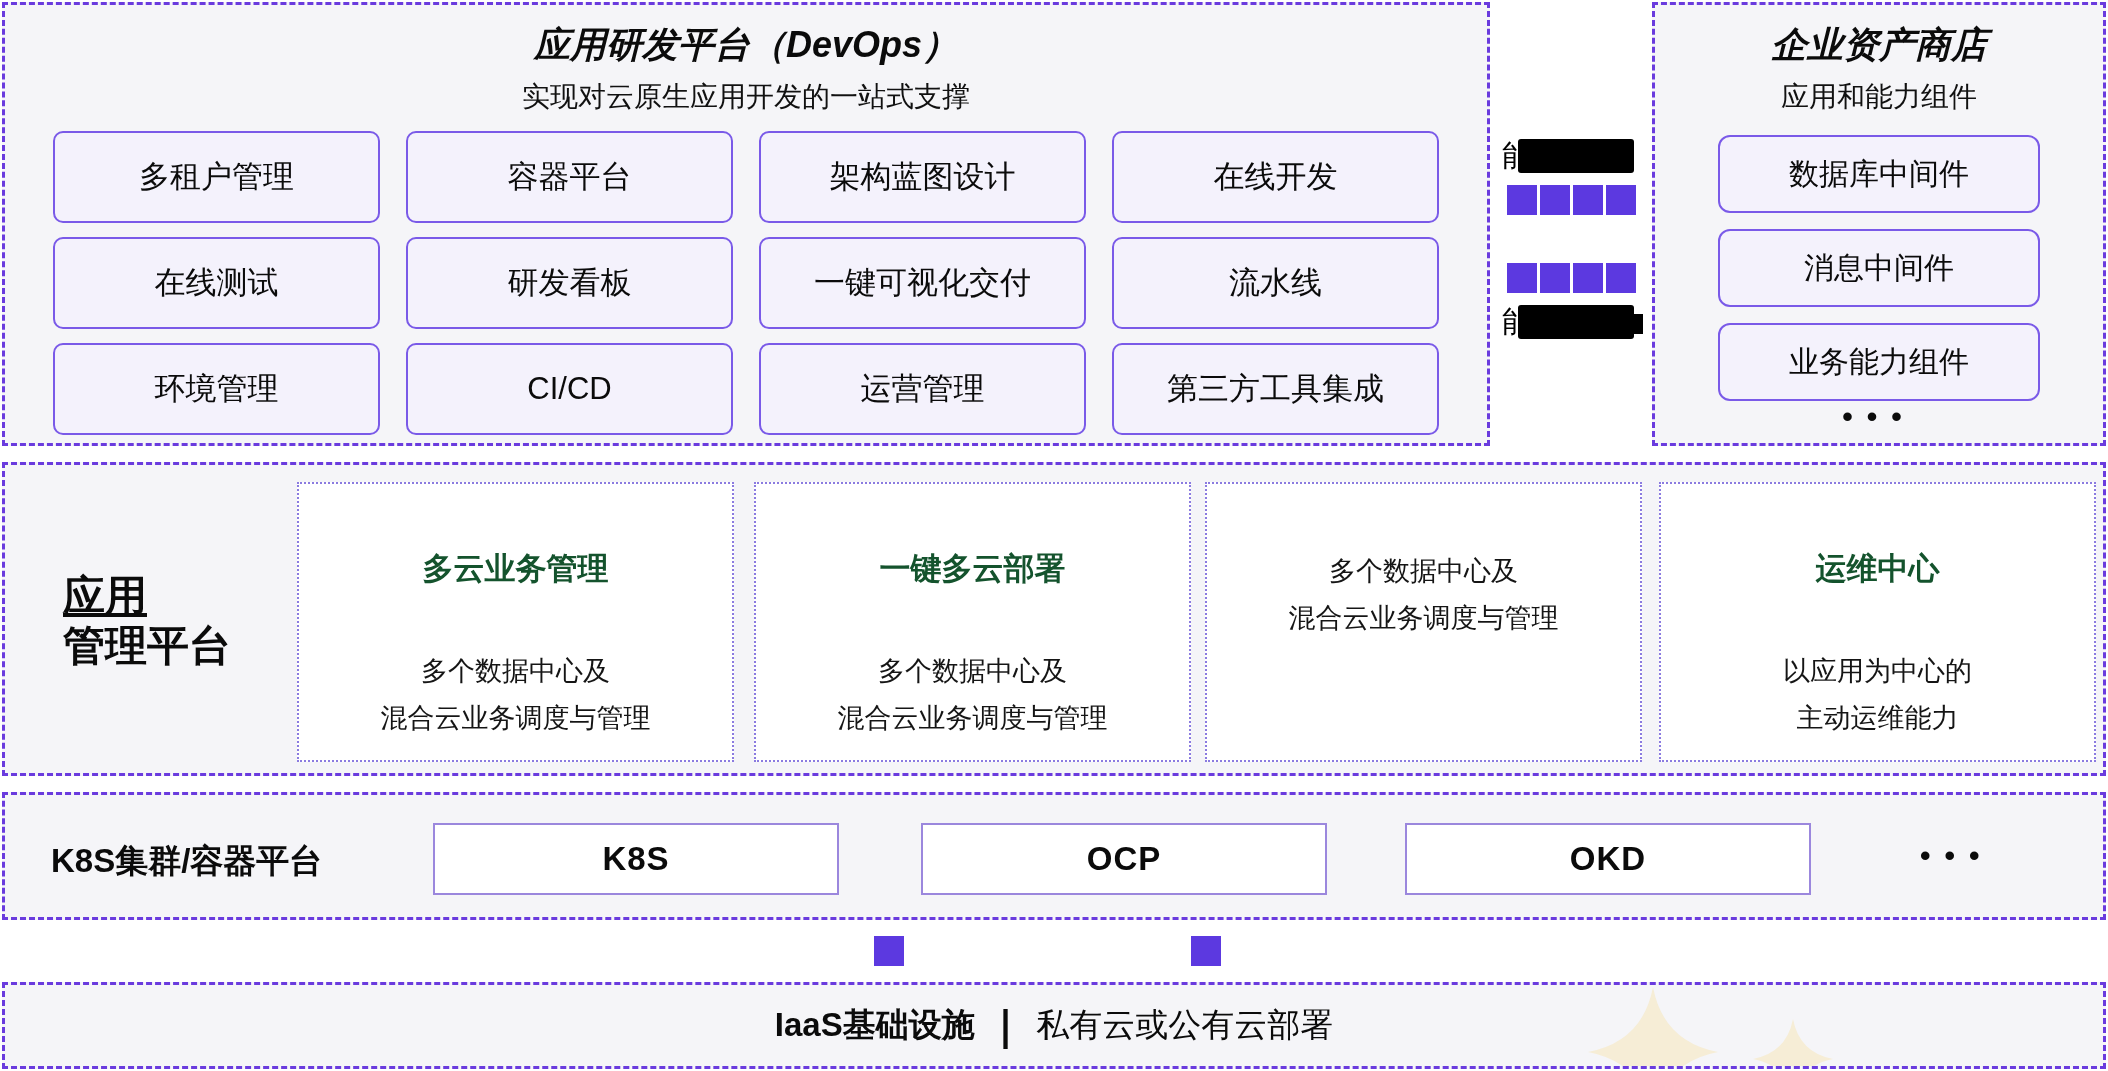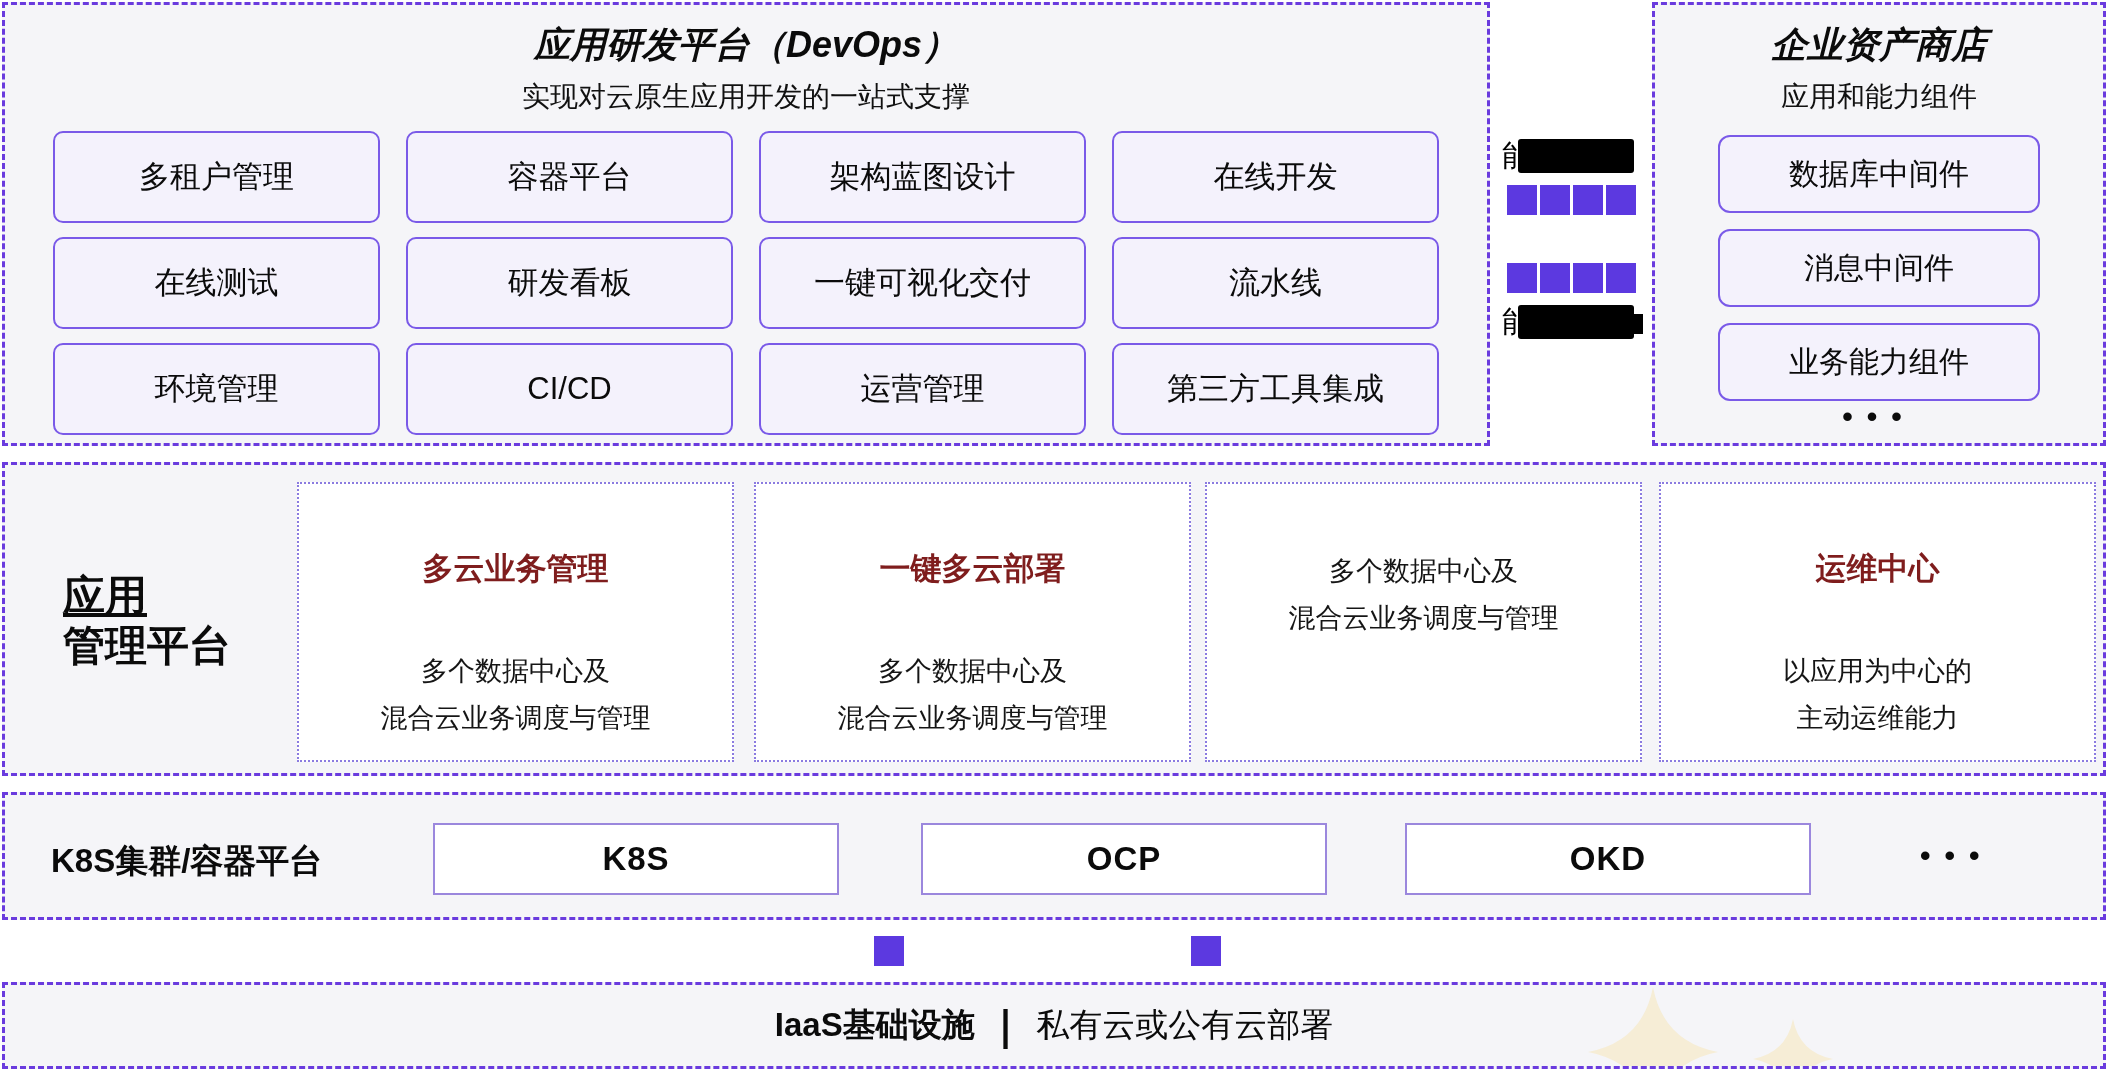--- a/index.html
+++ b/index.html
@@ -37,21 +37,21 @@
   .assets-list { position:absolute; left:63px; top:130px; width:322px;
                  display:flex; flex-direction:column; gap:16px; }
   .assets-list .chip { height:78px; border-radius:12px; font-size:30px; }
   .assets .dots { position:absolute; left:0; width:100%; top:395px; }
 
   
   .apps { left:2px; top:462px; width:2104px; height:314px; }
   .apps-label { position:absolute; left:58px; top:106px; font-weight:bold; font-size:42px; line-height:50px; color:#0b0b0b; }
   .card { position:absolute; top:17px; height:280px; width:437px; background:#ffffff;
           border:2px dotted #8B7BE0; text-align:center; padding-top:64px; }
-  .card-title { font-weight:bold; font-size:31px; color:#7f1d1d; margin-bottom:58px; }
+  .card-title { font-weight:bold; font-size:31px; color:#14532d; margin-bottom:58px; }
   .card-desc { font-size:27px; line-height:47px; color:#151515; }
   .card-desc span { display:block; }
   .card.c1 { left:292px; }  .card.c2 { left:749px; }
   .card.c3 { left:1200px; } .card.c4 { left:1654px; }
 
   
   .k8s { left:2px; top:792px; width:2104px; height:128px; }
   .k8s-label { position:absolute; left:46px; top:44px; font-weight:bold; font-size:33px; }
   .k8s-box { position:absolute; top:28px; width:406px; height:72px; background:#ffffff;
              border:2px solid #9B87DD; display:flex; align-items:center; justify-content:center;

